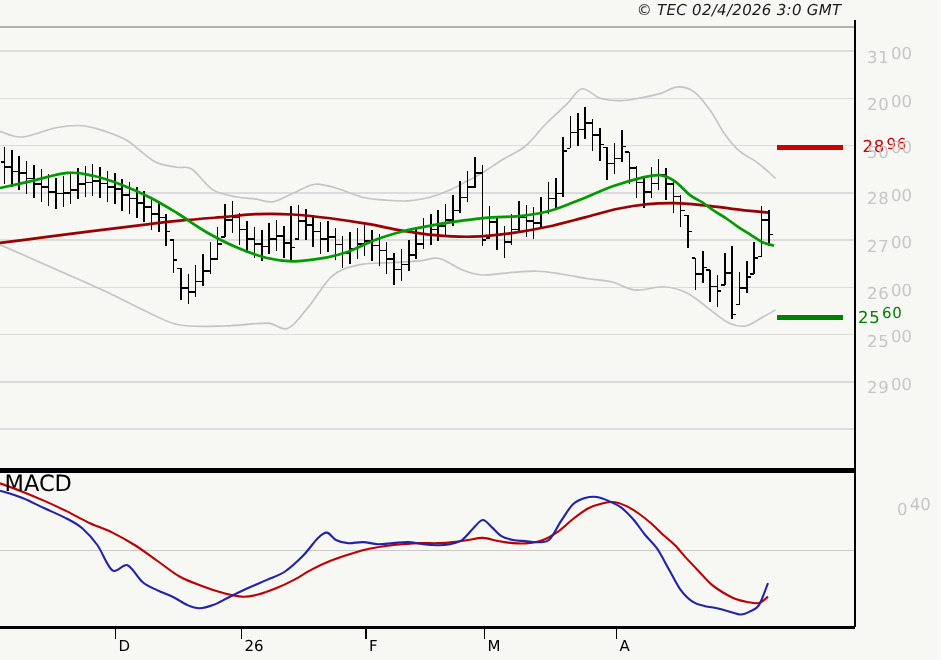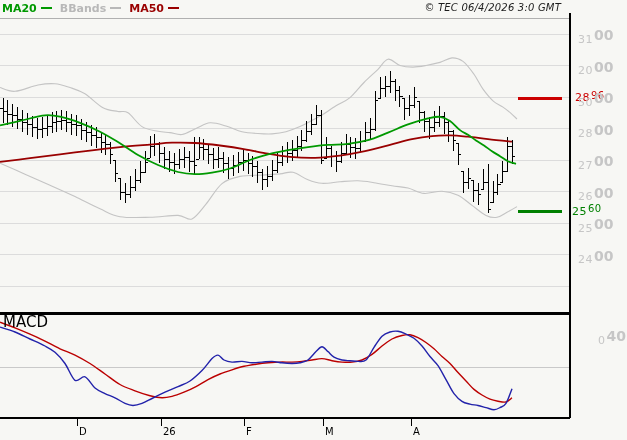--- a/index.html
+++ b/index.html
@@ -15,21 +15,21 @@
   .legend .lg-label{letter-spacing:0px;}
   .legend .lg-dash{display:inline-block;width:11px;height:0;border-top:2px solid currentColor;margin:0 8px 0 4px;}
   .watermark{
     position:absolute;top:2px;right:66px;font-size:10px;font-style:italic;
     color:#1b1b1b;letter-spacing:0.2px;white-space:nowrap;
   }
   .axl{
     position:absolute;font-size:11px;line-height:11px;color:#c6c6c6;
     white-space:nowrap;letter-spacing:0.5px;
   }
-  .axl .sup{font-size:14px;position:relative;top:-2.5px;margin-left:1px;letter-spacing:0px;font-weight:bold;}
+  .axl .sup{font-size:11px;position:relative;top:-2.5px;margin-left:1px;letter-spacing:0px;}
   .marker-label{position:absolute;font-size:11px;line-height:11px;white-space:nowrap;letter-spacing:0.5px;}
   .marker-label .sup{font-size:10px;position:relative;top:-2.5px;margin-left:1px;}
   .month{position:absolute;top:427px;font-size:10px;line-height:10px;color:#000;}
   .macdlbl{position:absolute;left:3px;top:317px;font-size:15px;line-height:11px;color:#000;}
   svg.chart{position:absolute;left:0;top:0;}
 </style>
 </head>
 <body>
 
 <div class="stage">
@@ -372,50 +372,42 @@
       <line x1="0" y1="313.5" x2="570" y2="313.5" stroke="#000000" stroke-width="3" shape-rendering="crispEdges"></line>
       <line x1="0" y1="418" x2="570" y2="418" stroke="#000000" stroke-width="2" shape-rendering="crispEdges"></line>
       <line x1="570" y1="13" x2="570" y2="418" stroke="#000000" stroke-width="1.2" shape-rendering="crispEdges"></line>
       <line x1="77" y1="418" x2="77" y2="426" stroke="#000000" stroke-width="1" shape-rendering="crispEdges"></line>
       <line x1="161" y1="418" x2="161" y2="426" stroke="#000000" stroke-width="1" shape-rendering="crispEdges"></line>
       <line x1="244" y1="418" x2="244" y2="426" stroke="#000000" stroke-width="1" shape-rendering="crispEdges"></line>
       <line x1="323" y1="418" x2="323" y2="426" stroke="#000000" stroke-width="1" shape-rendering="crispEdges"></line>
       <line x1="411" y1="418" x2="411" y2="426" stroke="#000000" stroke-width="1" shape-rendering="crispEdges"></line>
     </svg>
 
-  <div class="legend">
-    <span class="lg-label" style="color: rgb(0, 153, 0);">MA20</span>
-    <span class="lg-dash" style="color: rgb(0, 153, 0);"></span>
-    <span class="lg-label" style="color: rgb(184, 184, 184);">BBands</span>
-    <span class="lg-dash" style="color: rgb(184, 184, 184);"></span>
-    <span class="lg-label" style="color: rgb(153, 0, 0);">MA50</span>
-    <span class="lg-dash" style="color: rgb(153, 0, 0);"></span>
-  </div>
-
-  <div class="watermark">© TEC 06/4/2026 3:0 GMT</div>
+
+  <div class="watermark">© TEC 02/4/2026 3:0 GMT</div>
 
   <div class="macdlbl">MACD</div>
 
   <div class="marker-label" id="resistance-label" style="color: rgb(204, 0, 0); left: 575px; top: 92.26px;">
     <span>28</span><span class="sup">96</span>
   </div>
 
   <div class="marker-label" id="support-label" style="color: rgb(0, 128, 0); left: 572px; top: 205.66px;">
     <span>25</span><span class="sup">60</span>
   </div>
 
   <div id="gen-labels">
       <div class="axl" style="left: 578px; top: 32.5px;"><span>31</span><span class="sup">00</span></div>
       <div class="axl" style="left: 578px; top: 64px;"><span>20</span><span class="sup">00</span></div>
       <div class="axl" style="left: 578px; top: 95.5px;"><span>50</span><span class="sup">00</span></div>
       <div class="axl" style="left: 578px; top: 127px; text-align: right;"><span>28</span><span class="sup">00</span></div>
       <div class="axl" style="left: 578px; top: 158.5px;"><span>27</span><span class="sup">00</span></div>
       <div class="axl" style="left: 578px; top: 190px;"><span>26</span><span class="sup">00</span></div>
       <div class="axl" style="left: 578px; top: 221.5px;"><span>25</span><span class="sup">00</span></div>
-      <div class="axl" style="left: 578px; top: 253px;"><span>24</span><span class="sup">00</span></div>
+      <div class="axl" style="left: 578px; top: 253px;"><span>29</span><span class="sup">00</span></div>
       <div class="axl" style="left: 585px; top: 333.5px; margin-left: 13px;"><span>0</span><span class="sup">40</span></div>
       <div class="axl" style="left: 585px; top: 361.5px; margin-left: 47px;"><span>0</span><span class="sup">00</span></div>
       <div class="month" style="left: 79px; top: 427px;">D</div>
       <div class="month" style="left: 163px; top: 427px;">26</div>
       <div class="month" style="left: 246px; top: 427px;">F</div>
       <div class="month" style="left: 325px; top: 427px;">M</div>
       <div class="month" style="left: 413px; top: 427px;">A</div>
     </div>
 </div>
 

